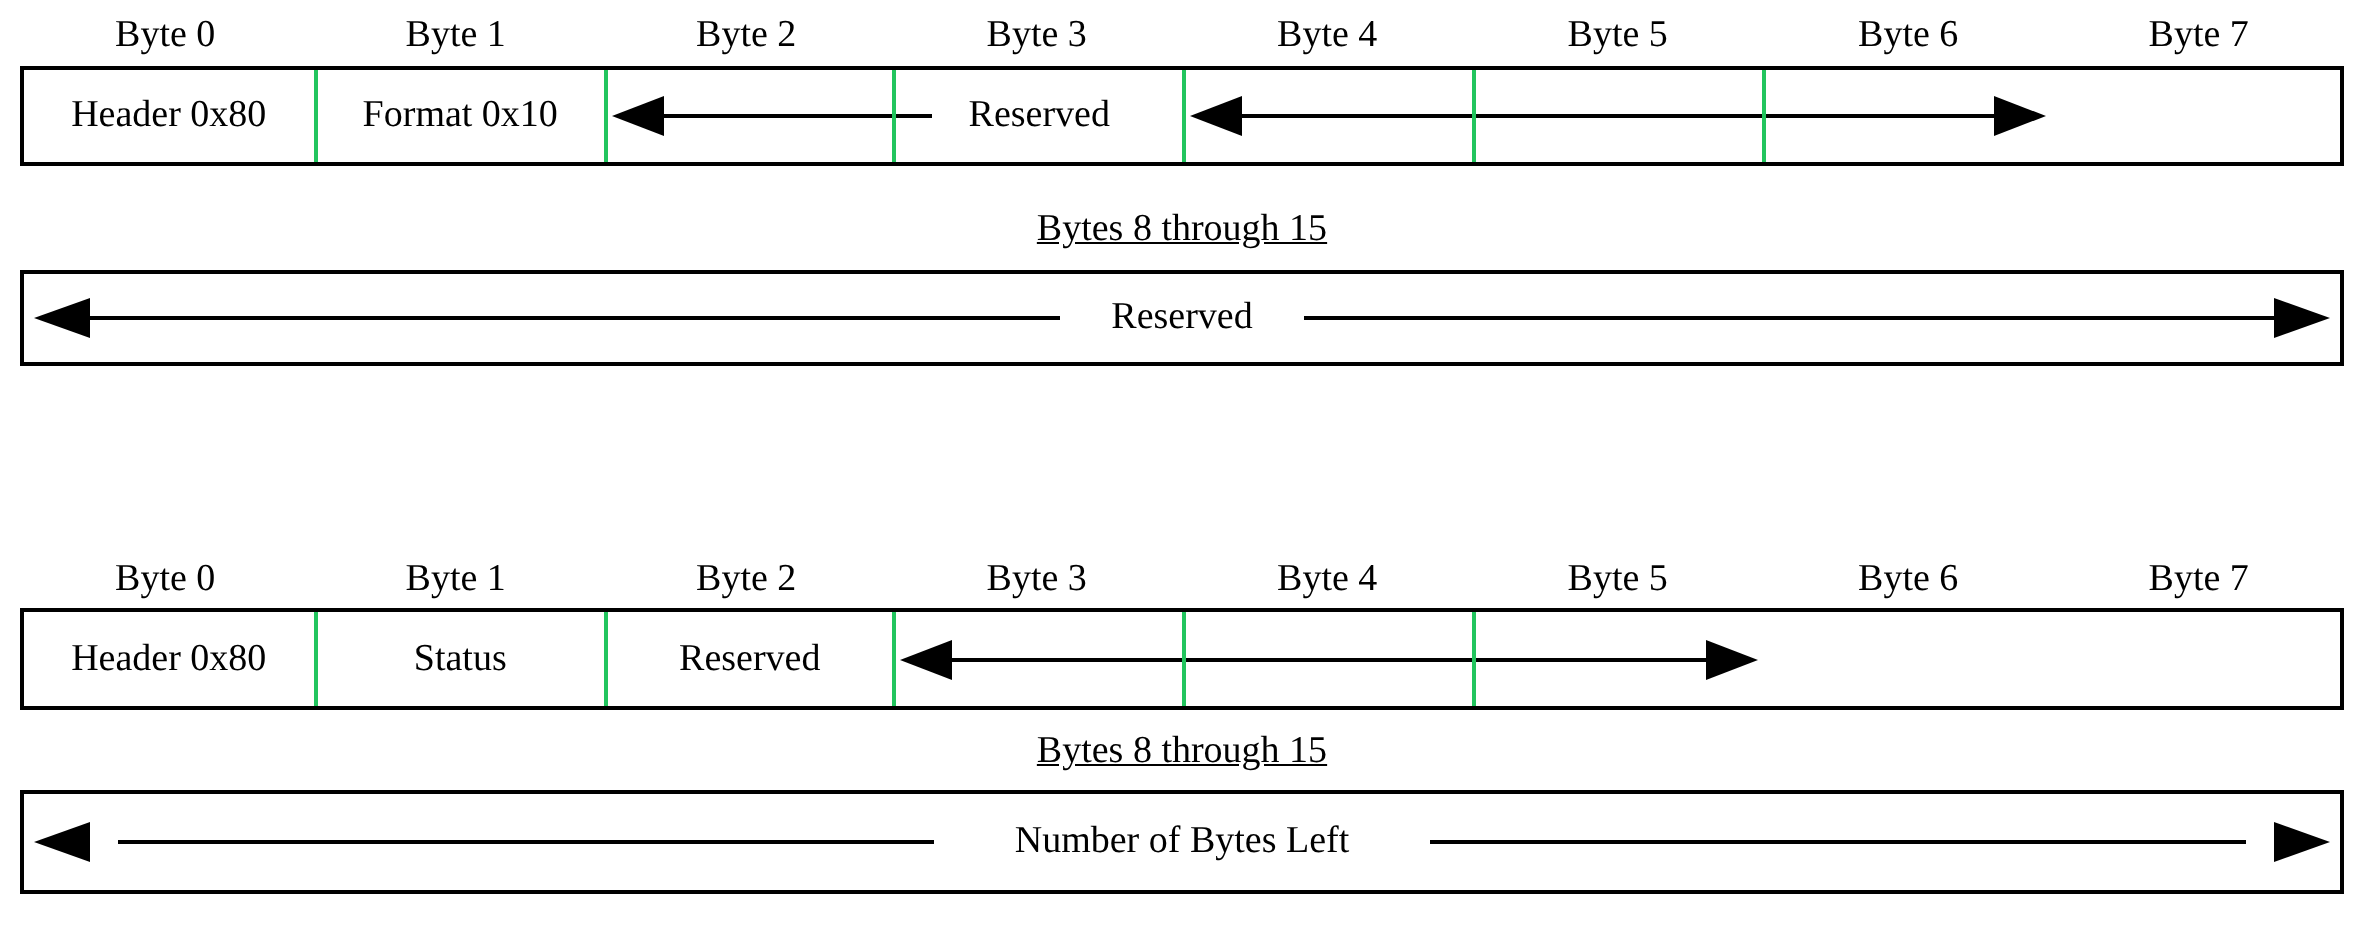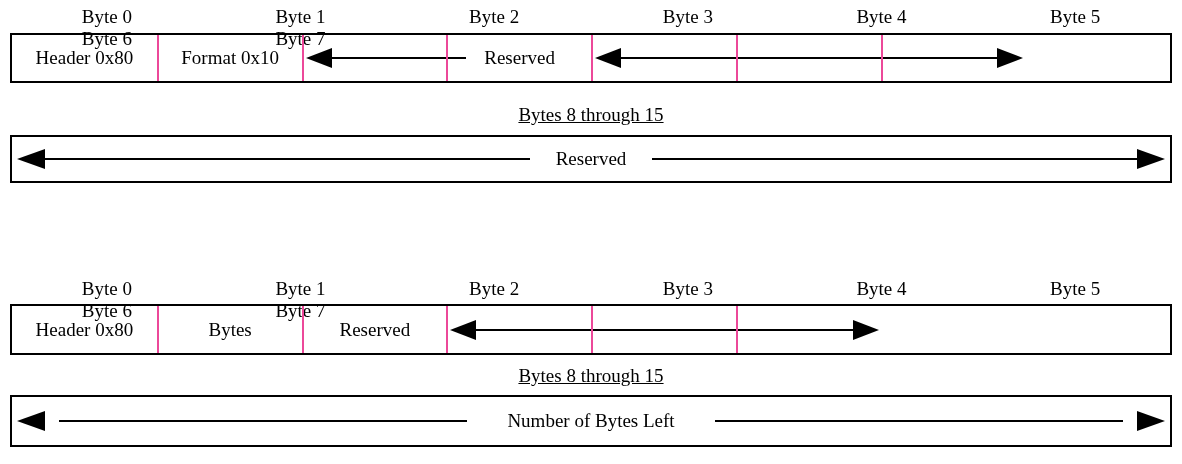--- a/index.html
+++ b/index.html
@@ -8,37 +8,37 @@
     width:1182px;height:464px;
     background:#ffffff;
     color:#000000;
     font-family:"Liberation Serif","DejaVu Serif",serif;
     font-size:19px;
     overflow:hidden;
   }
   
   .byte-headers{
     position:absolute;left:10px;width:1162px;height:24px;
-    display:grid;grid-template-columns:repeat(6,1fr);
+    display:grid;grid-template-columns:repeat(8,1fr);
   }
   .byte-headers .hdr{
     display:flex;align-items:center;justify-content:center;
     white-space:nowrap;
   }
   
   .byte-row{
     position:absolute;left:10px;width:1162px;
     display:grid;grid-template-columns:repeat(8,1fr);
     border:2px solid #000;box-sizing:border-box;
   }
   .cell{
     position:relative;
     display:flex;align-items:center;justify-content:center;
     white-space:nowrap;
-    border-left:2px solid #ec4899;
+    border-left:2px solid #22c55e;
   }
   .cell:first-child{border-left:none;}
   
   .shaft{position:absolute;top:50%;margin-top:-1px;height:2px;background:#000;}
   .shaft.full{left:0;right:0;}
   .shaft.tail-l{left:24px;right:0;}
   .shaft.tail-r{left:0;right:26px;}
   .shaft.dash-l{left:0;width:18px;}
   .shaft.dash-r{right:0;width:24px;}
   .tri{position:absolute;top:50%;transform:translateY(-50%);width:0;height:0;
@@ -133,21 +133,21 @@
     <div class="hdr">Byte 5</div>
     <div class="hdr">Byte 6</div>
     <div class="hdr">Byte 7</div>
   </div>
 
   <div class="byte-row" id="row-b">
     <div class="cell">
       <span>Header 0x80</span>
     </div>
     <div class="cell">
-      <span>Bytes</span>
+      <span>Status</span>
     </div>
     <div class="cell">
       <span>Reserved</span>
     </div>
     <div class="cell">
       <span class="tri left"></span>
       <span class="shaft tail-l"></span>
     </div>
     <div class="cell">
       <span class="shaft full"></span>

